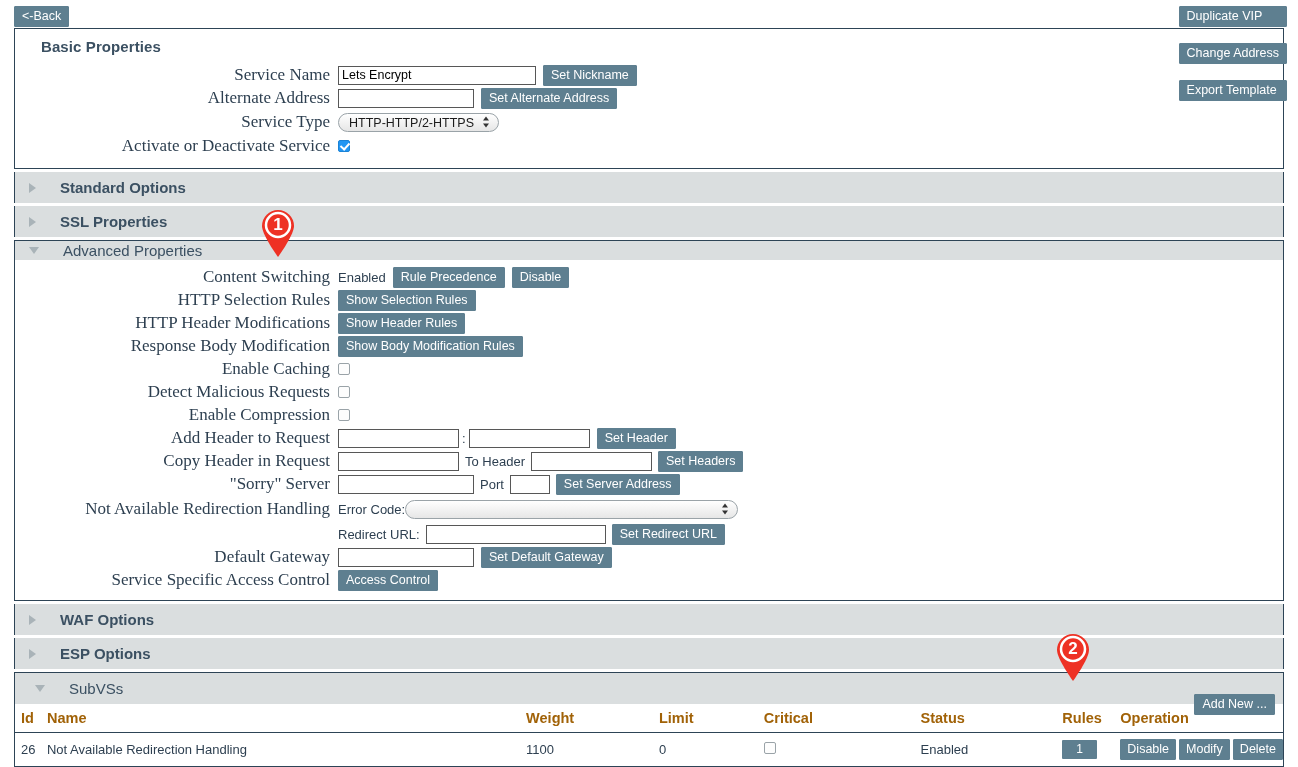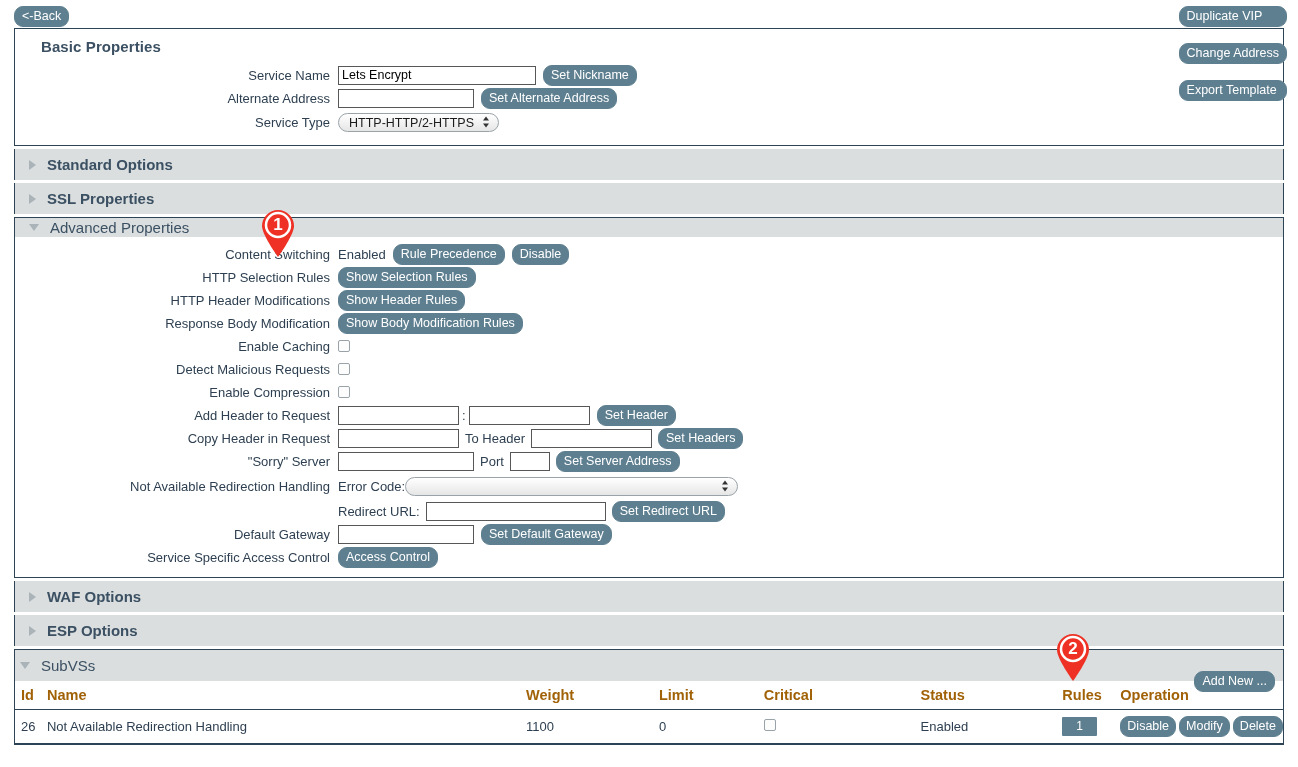--- a/index.html
+++ b/index.html
@@ -28,21 +28,21 @@
     display: inline-block;
     background: #5e7f90;
     color: #ffffff;
     border: 1px solid #5e7f90;
     font-size: 12.5px;
     font-family: "Liberation Sans", sans-serif;
     padding: 2px 7px 3px 7px;
     line-height: 14px;
     cursor: default;
     white-space: nowrap;
-    border-radius: 9px;
+    border-radius: 1px;
   }
   .topbar-right {
     position: absolute;
     right: 11px;
     top: 6px;
     display: flex;
     gap: 16px;
     flex-direction: column;
   }
 
@@ -76,21 +76,21 @@
   }
   .section-sep {
     margin: 0 14px;
     height: 3px;
     background: #ffffff;
   }
   .section-label {
     font-size: 15px;
     font-weight: bold;
     color: #3b5062;
-    margin-left: 11px;
+    margin-left: 24px;
   }
   .section-label.thin { font-weight: normal; }
 
   .tri {
     width: 0; height: 0;
     display: inline-block;
   }
   .tri-right {
     border-left: 7px solid #a9b3b8;
     border-top: 5px solid transparent;
@@ -123,24 +123,25 @@
   .row {
     display: flex;
     align-items: center;
     min-height: 22px;
     margin-bottom: 1px;
   }
   .row-label {
     width: 323px;
     text-align: right;
     padding-right: 8px;
-    font-size: 13px;
+    font-size: 17px;
     color: #2d3f50;
     box-sizing: border-box;
     flex: none;
+    font-family: Liberation Serif, serif;
   }
   .row-ctrl {
     display: flex;
     align-items: center;
     gap: 7px;
   }
   .row-ctrl .plain { font-size: 13px; color: #2d3f50; }
 
   input[type="text"] {
     border: 1px solid #575757;
@@ -217,21 +218,21 @@
   .mac-arrows::after  { bottom: 1px; border-top: 4px solid #333; }
 
   .colon { font-size: 13px; color: #2d3f50; }
 
   
   .subvs-headbar {
     background: #dadedf;
     height: 31px;
     display: flex;
     align-items: center;
-    padding-left: 5px;
+    padding-left: 20px;
     padding-right: 8px;
     box-sizing: border-box;
     position: relative;
   }
   .subvs-headbar .btn { position: absolute; right: 8px; top: 21px; }
 
   table.subvs {
     width: 100%;
     border-collapse: collapse;
     font-size: 13px;
@@ -326,20 +327,26 @@
     <div class="row" style="min-height:24px;">
       <div class="row-label">Service Type</div>
       <div class="row-ctrl">
         <span class="mac-select">
           <span>HTTP-HTTP/2-HTTPS</span>
           <span class="mac-arrows"></span>
         </span>
       </div>
     </div>
 
+    <div class="row">
+      <div class="row-label">Activate or Deactivate Service</div>
+      <div class="row-ctrl">
+        <input type="checkbox" checked="" style="">
+      </div>
+    </div>
   </div>
 </div>
 
 <div class="section-sep"></div>
 
 <div class="section-bar">
   <span class="tri tri-right"></span>
   <span class="section-label">Standard Options</span>
 </div>
 

